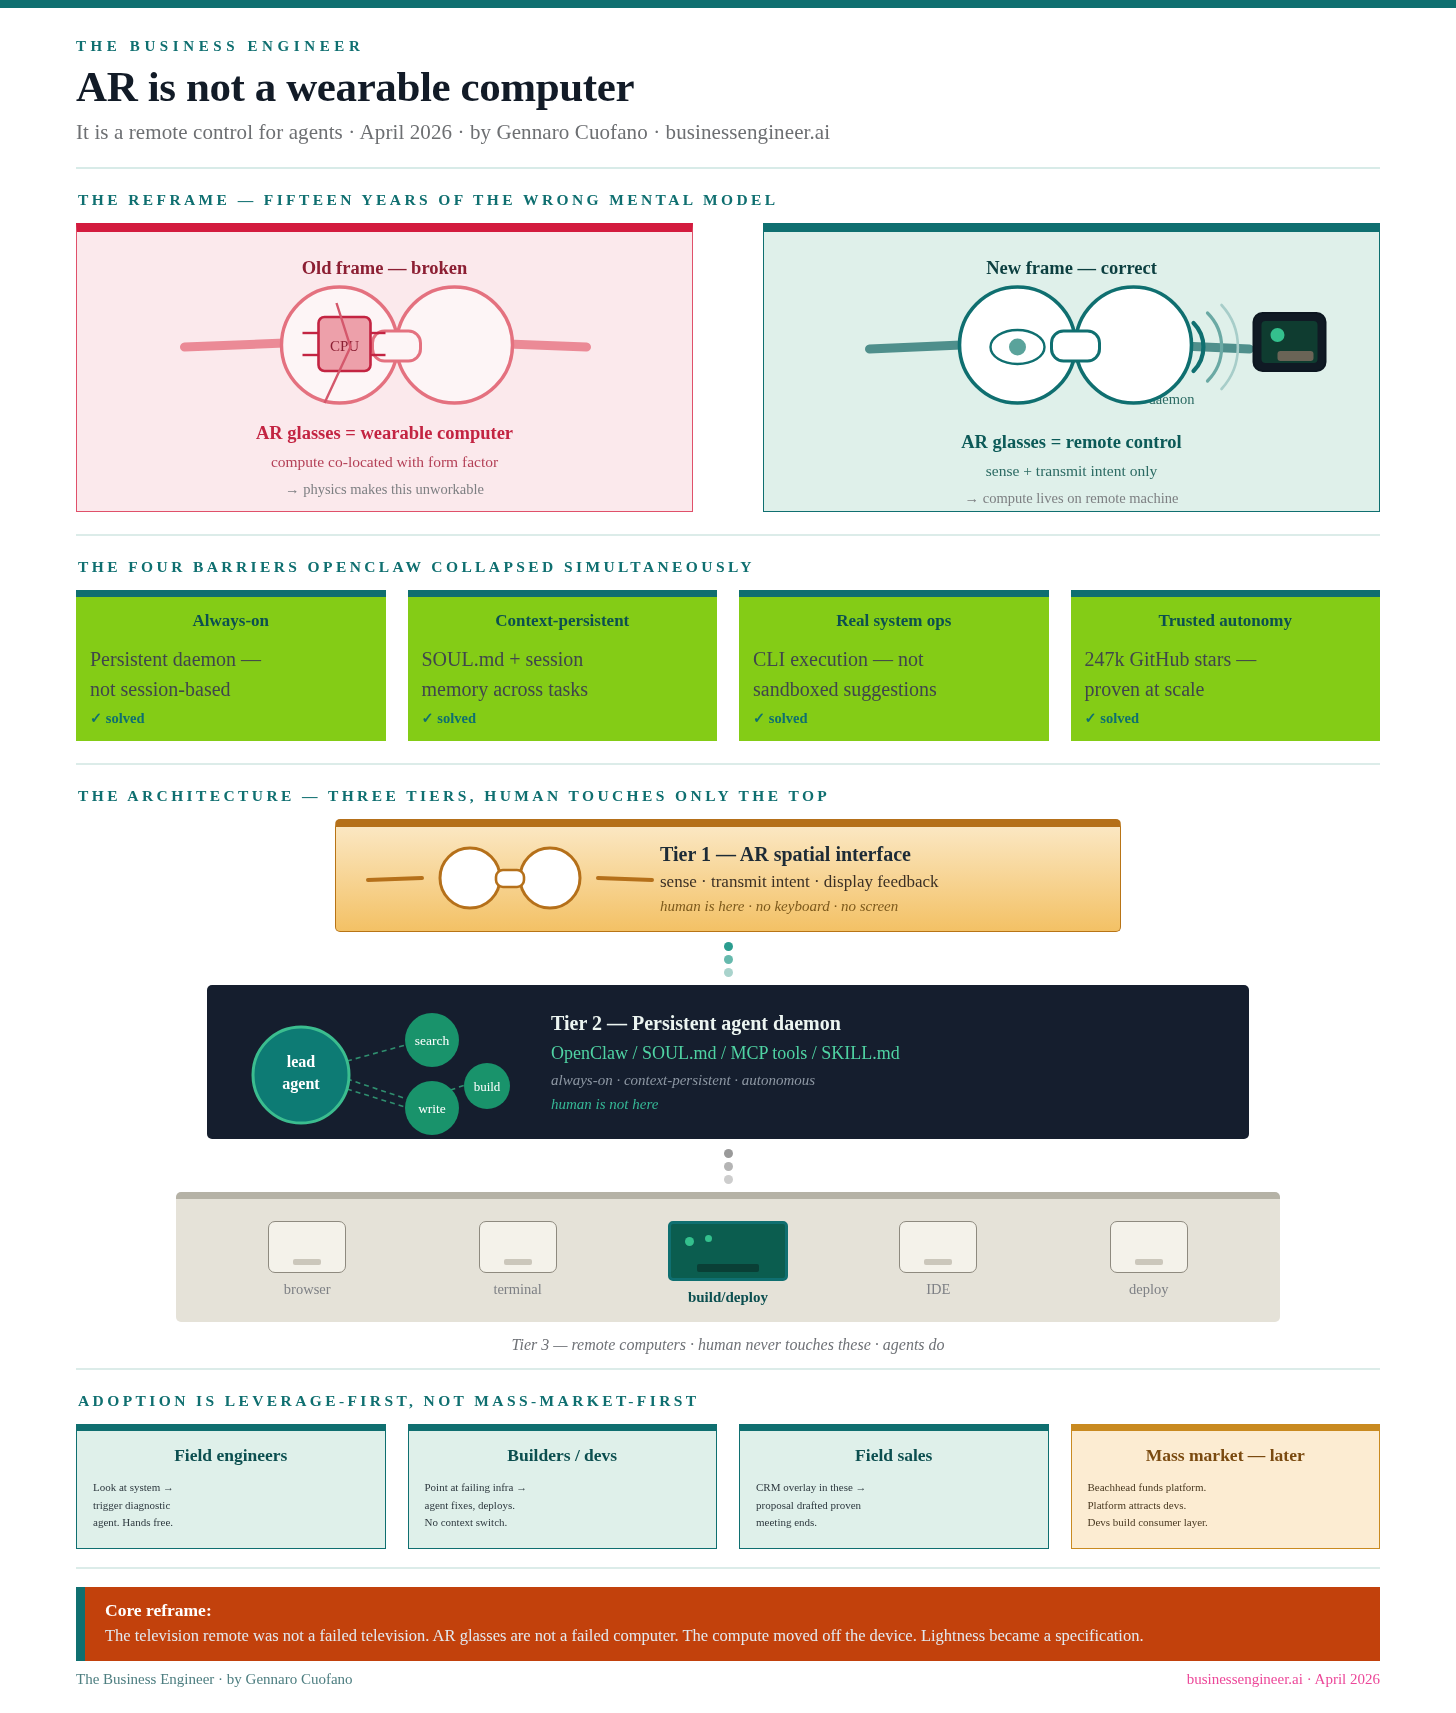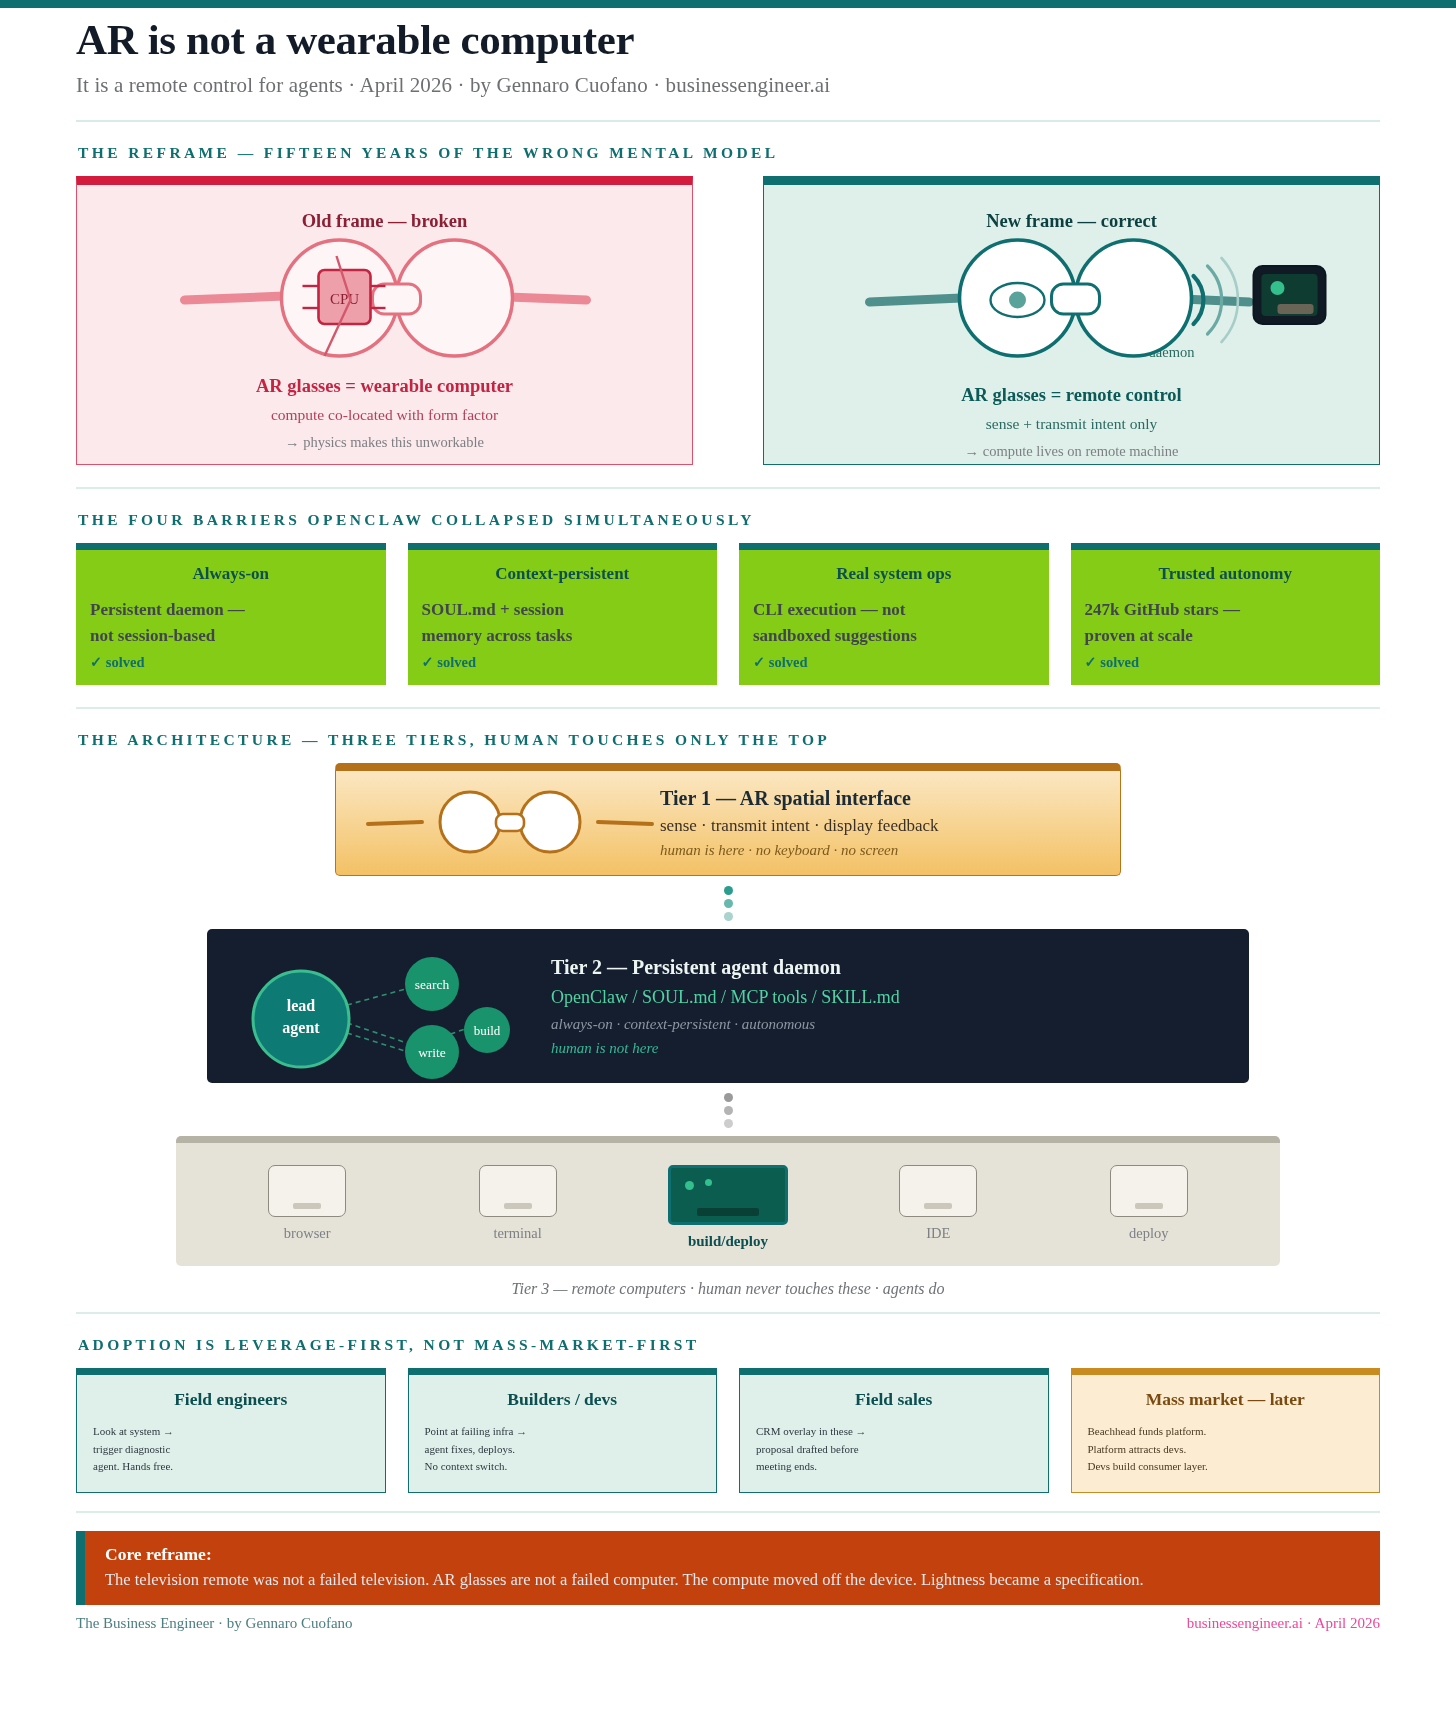--- a/index.html
+++ b/index.html
@@ -117,24 +117,23 @@
     min-height: 118px;
   }
   .barrier h4 {
     text-align: center;
     font-size: 17px;
     color: #0c4f50;
     font-weight: bold;
     margin-bottom: 13px;
   }
   .barrier p {
-    font-size: 17px;
+    font-size: 20px;
     color: #40464c;
     line-height: 1.5;
-    font-weight: bold;
   }
   .solved {
     font-size: 14.5px;
     font-weight: bold;
     color: #0f6f70;
     margin-top: 6px;
   }
 
   
   .tier1 {
@@ -292,20 +291,21 @@
   svg { display: block; overflow: visible; }
 </style>
 </head>
 <body>
 
 <div class="topbar"></div>
 
 <div class="page">
 
   <div>
+    <div class="kicker">THE BUSINESS ENGINEER</div>
     <h1 class="headline">AR is not a wearable computer</h1>
     <div class="deck">It is a remote control for agents · April 2026 · by Gennaro Cuofano · businessengineer.ai</div>
   </div>
   <div class="rule"></div>
 
   <div class="sec-head">THE REFRAME — FIFTEEN YEARS OF THE WRONG MENTAL MODEL</div>
 
   <div class="reframe">
 
     <div class="frame-card old">
@@ -499,21 +499,21 @@
     </div>
     <div class="ad-card">
       <h4>Builders / devs</h4>
       <p>Point at failing infra →</p>
       <p>agent fixes, deploys.</p>
       <p>No context switch.</p>
     </div>
     <div class="ad-card">
       <h4>Field sales</h4>
       <p>CRM overlay in these →</p>
-      <p>proposal drafted before</p>
+      <p>proposal drafted proven</p>
       <p>meeting ends.</p>
     </div>
     <div class="ad-card later">
       <h4>Mass market — later</h4>
       <p>Beachhead funds platform.</p>
       <p>Platform attracts devs.</p>
       <p>Devs build consumer layer.</p>
     </div>
   </div>
 

